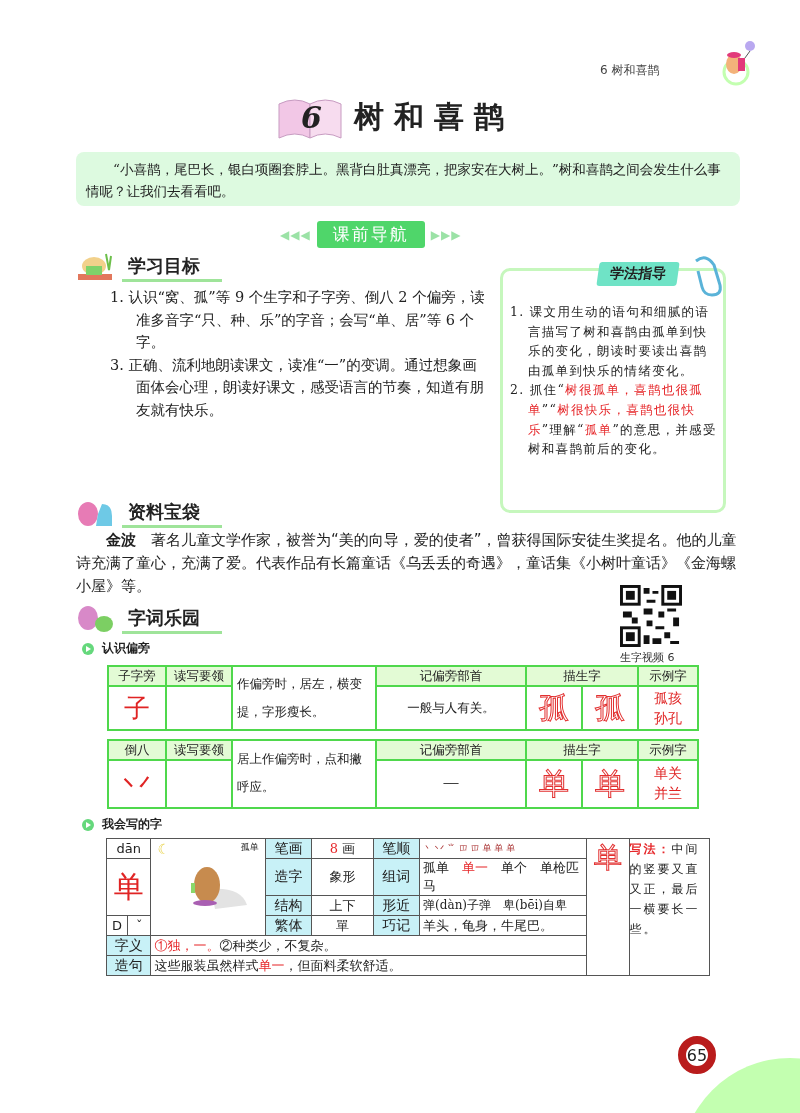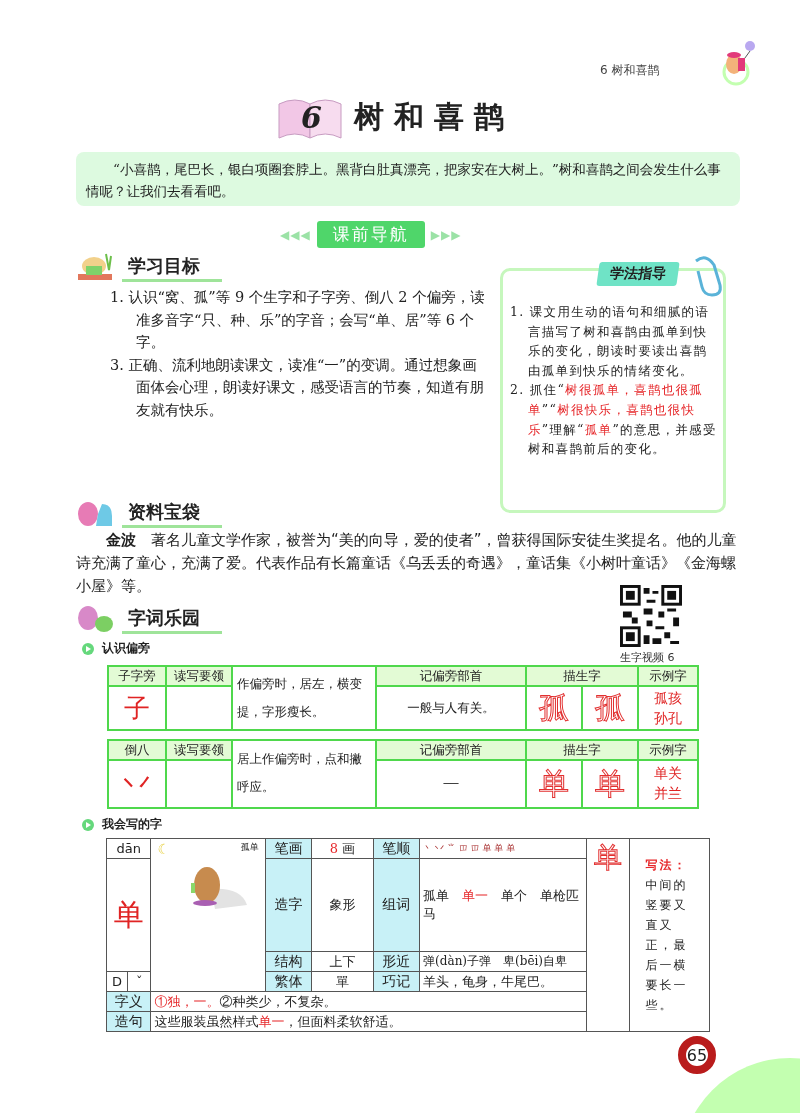--- a/index.html
+++ b/index.html
@@ -206,21 +206,21 @@
             <ellipse cx="26" cy="26" rx="13" ry="18" fill="#c78b4e"></ellipse>
         <ellipse cx="24" cy="44" rx="12" ry="3" fill="#a95fb2"></ellipse>
             <rect x="10" y="24" width="4" height="10" fill="#8ad86a"></rect>
       </svg>
     </td>
     <td class="lbl" style="width:44px;">笔画</td>
     <td style="width:58px;text-align:center;"><span class="red">8</span> <span>画</span></td>
     <td class="lbl" style="width:44px;">笔顺</td>
     <td style="width:158px;font-size:9px;color:#a33;">丶 丷 ⺌ 𫩏 𫩏 单 单 单</td>
     <td rowspan="6" style="width:40px;text-align:center;vertical-align:top;border-left:1px solid #555;"><span class="trace" style="font-size:28px;">单</span></td>
-    <td rowspan="6" style="width:76px;vertical-align:top;font-size:12px;line-height:20px;padding:16px;letter-spacing:2px;"><b class="red">写法：</b><span>中间的竖要又直又正，最后一横要长一些。</span></td>
+    <td rowspan="6" style="width:76px;vertical-align:top;font-size:12px;line-height:20px;padding:0;letter-spacing:2px;"><b class="red">写法：</b><span>中间的竖要又直又正，最后一横要长一些。</span></td>
   </tr>
   <tr>
     <td colspan="2" rowspan="2" style="text-align:center;color:#e02424;font-size:30px;font-family:'DejaVu Sans',sans-serif;">单</td>
     <td class="lbl">造字</td>
     <td style="text-align:center;">象形</td>
     <td class="lbl">组词</td>
     <td><span>孤单</span>　<span class="red">单一</span>　<span>单个</span>　<span>单枪匹马</span></td>
   </tr>
   <tr>
     <td class="lbl">结构</td>

